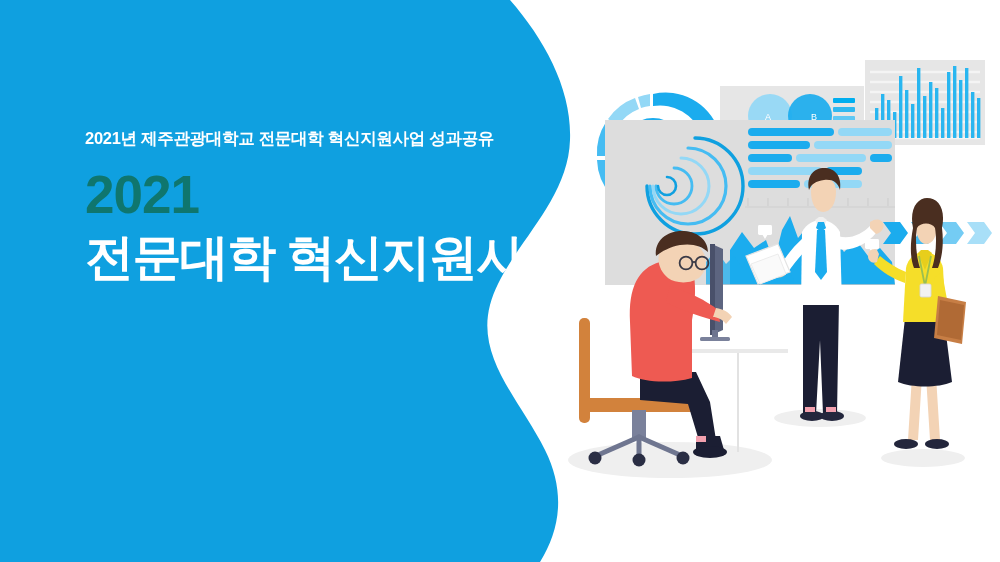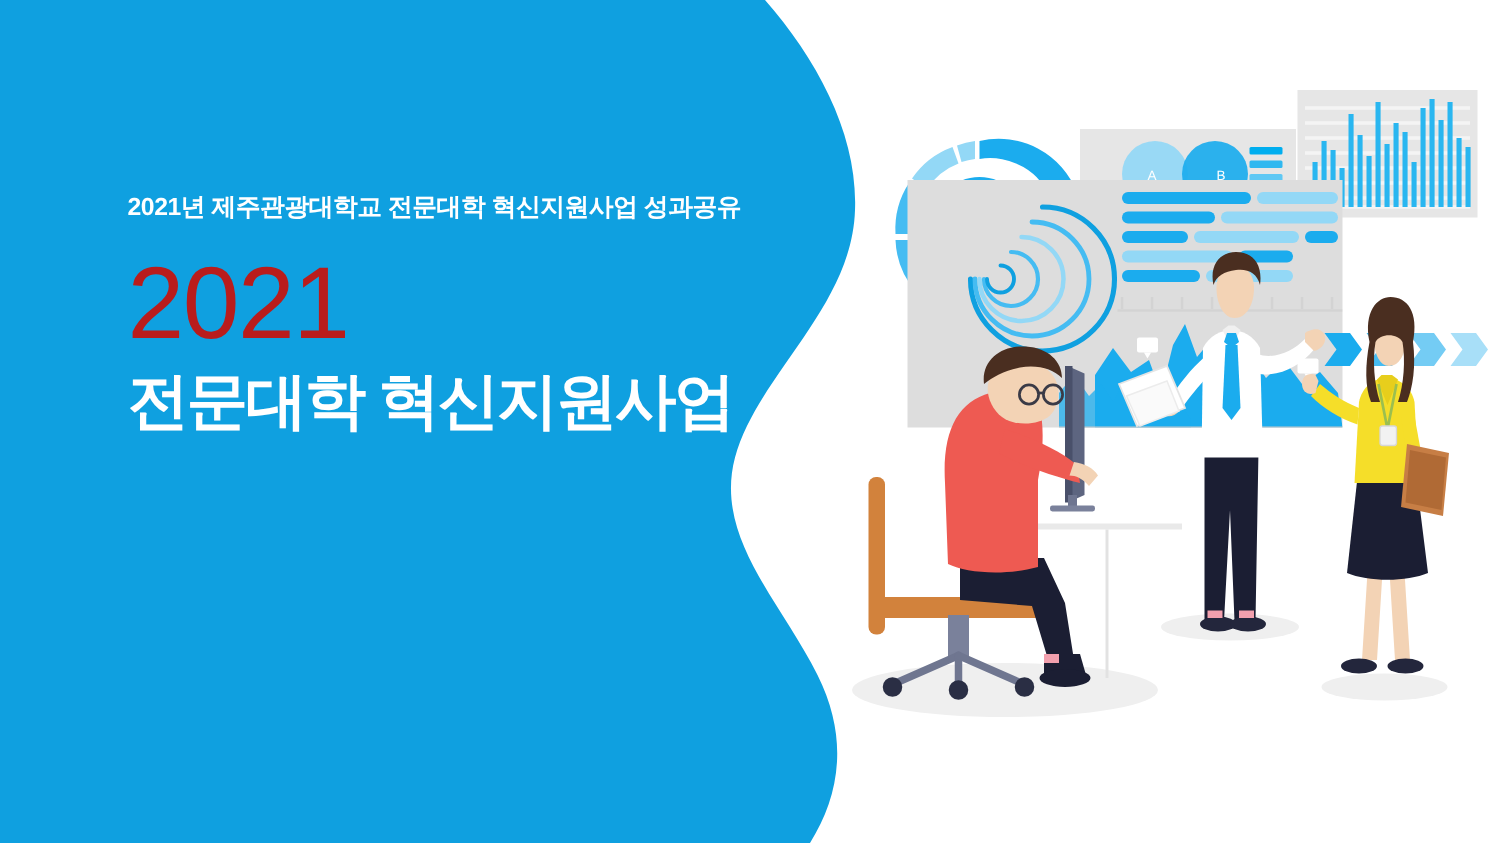--- a/index.html
+++ b/index.html
@@ -7,23 +7,23 @@
        font-family:"Liberation Sans","DejaVu Sans",sans-serif;}
   #slide{position:relative;width:1000px;height:562px;background:#ffffff;overflow:hidden;}
 
   
   #blue-shape{position:absolute;left:0;top:0;width:1000px;height:562px;}
 
   
   #text-block{position:absolute;left:58px;top:128px;width:440px;z-index:6;margin-left:27px;}
   .subtitle{color:#ffffff;font-size:16.5px;font-weight:700;letter-spacing:-0.3px;
             line-height:1.3;white-space:nowrap;}
-  .year{color:#b91c1c;font-size:68px;font-weight:400;line-height:0.92;
+  .year{color:#0f766e;font-size:53px;font-weight:700;line-height:0.92;
         letter-spacing:-1px;margin-top:22px;}
-  .headline{color:#ffffff;font-size:41px;font-weight:700;line-height:1.14;
+  .headline{color:#ffffff;font-size:49px;font-weight:700;line-height:1.14;
             letter-spacing:-1.6px;margin-top:10px;white-space:nowrap;}
 
   
   #illustration{position:absolute;left:520px;top:0;width:480px;height:562px;z-index:4;}
 </style>
 </head>
 <body>
 
 <div id="slide">
 

